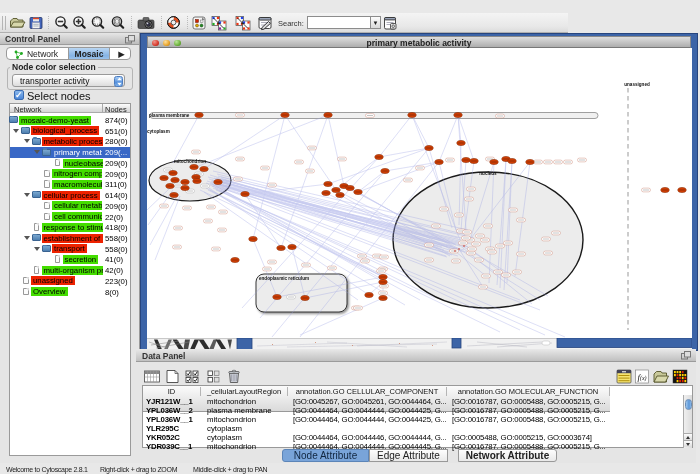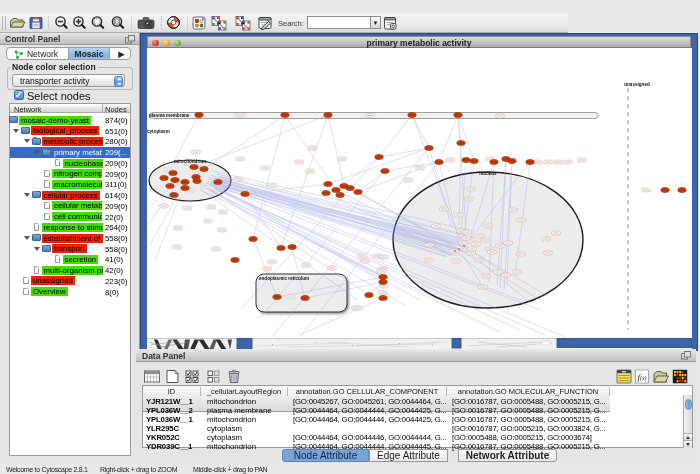--- a/index.html
+++ b/index.html
@@ -276,21 +276,21 @@
             <span class="cnt">209(0)</span>
           </div>
 <div class="trow" style="top:107.4px;">
             <span class="page" style="left:34.0px;"></span>
             <span class="lbl gr" style="left:42.0px;max-width:50px;">cell communicat</span>
             <span class="cnt">22(0)</span>
           </div>
 <div class="trow" style="top:118.1px;">
             <span class="page" style="left:23.5px;"></span>
             <span class="lbl gr" style="left:31.5px;max-width:61px;">response to stimul</span>
-            <span class="cnt">264(0)</span>
+            <span class="cnt">418(0)</span>
           </div>
 <div class="trow" style="top:128.8px;">
             <span class="arrow" style="left:13.5px;"></span>
             <span class="fold" style="left:21.5px;"></span>
             <span class="lbl rd" style="left:31.5px;max-width:61px;">establishment of lo</span>
             <span class="cnt">558(0)</span>
           </div>
 <div class="trow" style="top:139.5px;">
             <span class="arrow" style="left:24.0px;"></span>
             <span class="fold" style="left:32.0px;"></span>
@@ -860,21 +860,20 @@
         </div>
 <div class="drow" style="top:28.2px;">
           <b>YPL036W__1</b>
           <span class="c2">mitochondrion</span>
           <span class="c3">[GO:0044464, GO:0044444, GO:0044425, G...</span>
           <span class="c4">[GO:0016787, GO:0005488, GO:0005215, G...</span>
         </div>
 <div class="drow" style="top:37.3px;">
           <b>YLR295C</b>
           <span class="c2">cytoplasm</span>
-          <span class="c4">[GO:0016787, GO:0005215, GO:0003824, G...</span>
         </div>
 <div class="drow" style="top:46.4px;">
           <b>YKR052C</b>
           <span class="c2">cytoplasm</span>
           <span class="c3">[GO:0044464, GO:0044446, GO:0044444, G...</span>
           <span class="c4">[GO:0005488, GO:0005215, GO:0003674]</span>
         </div>
 <div class="drow" style="top:55.5px;">
           <b>YDR039C__1</b>
           <span class="c2">mitochondrion</span>

